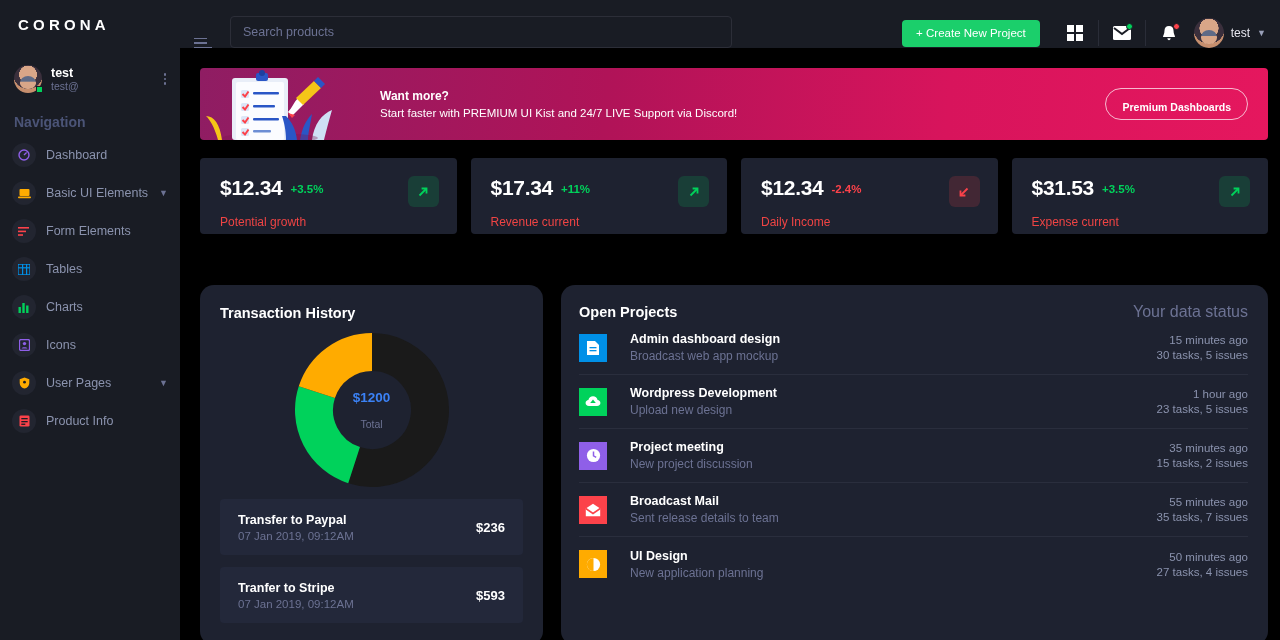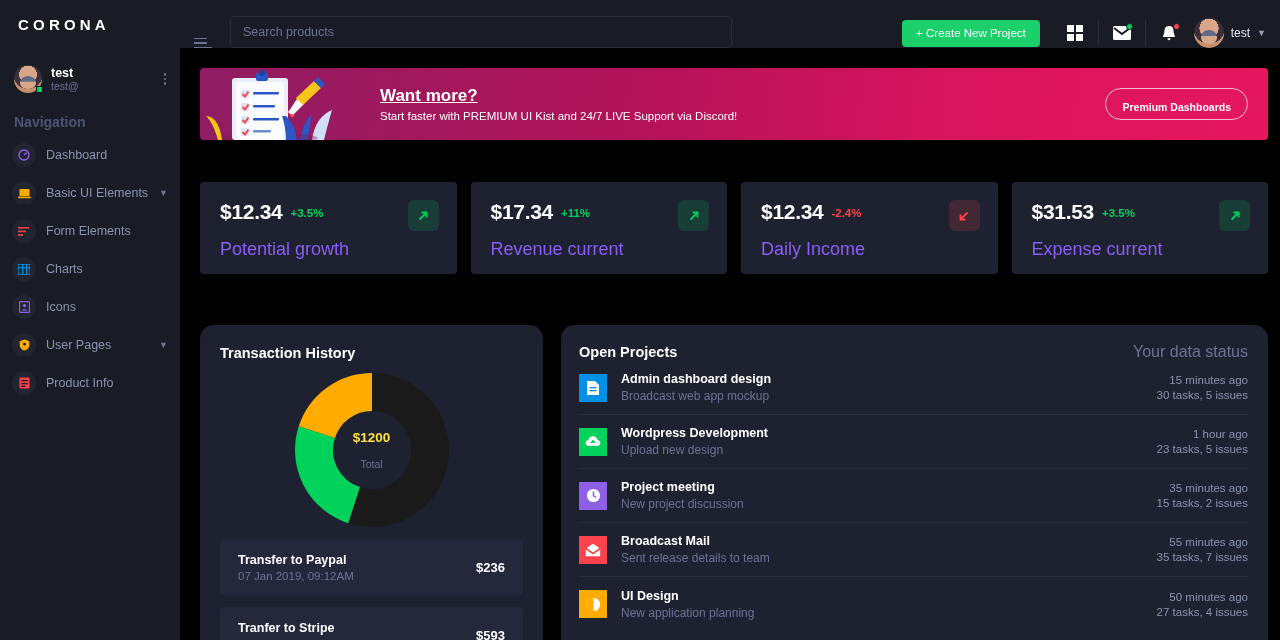--- a/index.html
+++ b/index.html
@@ -94,75 +94,75 @@
   .content { flex: 1; padding: 20px 12px 0 20px; overflow: hidden; }
 
   
   .banner {
     height: 72px; border-radius: 4px; position: relative; overflow: hidden;
     background: linear-gradient(95deg, #8f1d63 0%, #b01358 38%, #d8145c 70%, #e5175e 100%);
     display: flex; align-items: center; margin-bottom: 18px;
   }
   .banner-art { width: 140px; height: 72px; position: relative; flex: 0 0 140px; }
   .banner-text { color: #fff; padding-left: 40px; }
-  .banner-title { font-size: 17px; font-weight: 700; margin-bottom: 4px; text-decoration: underline; }
+  .banner-title { font-size: 12px; font-weight: 700; margin-bottom: 4px; }
   .banner-sub { font-size: 11.5px; }
   .banner-btn {
     margin-left: auto; margin-right: 20px; border: 1px solid rgba(255,255,255,.7);
     color: #fff; background: transparent; border-radius: 18px; height: 32px;
     padding: 12px 16px; font-size: 10.5px; font-weight: 700; cursor: pointer;
     font-family: "Liberation Sans", sans-serif; white-space: nowrap;
   }
 
   
   .stats { display: flex; gap: 14px; margin-bottom: 16px; }
   .stat-card {
-    flex: 1; background: #1e2230; border-radius: 4px; height: 92px;
+    flex: 1; background: #1e2230; border-radius: 4px; height: 76px;
     padding: 18px 18px 0 20px;
-    margin-top: 24px;
   }
   .stat-top { display: flex; align-items: flex-start; }
   .stat-val { color: #fff; font-size: 21px; font-weight: 700; letter-spacing: -.3px; }
   .stat-pct { font-size: 11.5px; font-weight: 700; margin-left: 8px; margin-top: 7px; }
   .stat-badge {
     margin-left: auto; width: 31px; height: 31px; border-radius: 6px;
     display: flex; align-items: center; justify-content: center;
   }
-  .stat-label { color: #8b5cf6; font-size: 18px; margin-top: 8px; }
+  .stat-label { color: #ef4444; font-size: 12px; margin-top: 8px; }
 
   
   .panels { display: flex; gap: 18px; }
   .panel { background: #1e2230; border-radius: 14px; margin-top: 35px; }
   .panel-tx { width: 343px; flex: 0 0 343px; height: 360px; padding: 20px 20px 0 20px; }
   .panel-proj { flex: 1; height: 360px; padding: 18px 20px 0 18px; }
   .panel-title { color: #fff; font-size: 14.5px; font-weight: 700; }
 
   
   .donut-wrap { display: flex; justify-content: center; margin-top: 12px; position: relative; }
   .donut { position: relative; width: 154px; height: 154px; }
   .donut-center {
     position: absolute; inset: 0; display: flex; flex-direction: column;
     align-items: center; justify-content: center; pointer-events: none;
   }
-  .donut-total-val { color: #fde047; font-size: 13.5px; font-weight: 700; }
+  .donut-total-val { color: #3b82f6; font-size: 13.5px; font-weight: 700; }
   .donut-total-lbl { color: #6c7293; font-size: 10.5px; margin-top: 13px; }
 
   .tx-item {
     background: #23283a; border-radius: 4px; height: 56px; margin-top: 12px;
     display: flex; align-items: center; padding: 0 18px 0 18px;
   }
   .tx-name { color: #fff; font-size: 12.5px; font-weight: 700; }
   .tx-date { color: #6c7293; font-size: 11.5px; margin-top: 3px; }
   .tx-amt { margin-left: auto; color: #fff; font-size: 13px; font-weight: 700; }
 
   .proj-head { display: flex; align-items: baseline; }
   .proj-status { margin-left: auto; color: #6c7293; font-size: 16px; }
   .proj-row {
     display: flex; align-items: center; height: 54px;
     border-bottom: 1px solid #2a2e3d;
+    gap: 9px;
   }
   .proj-row:last-child { border-bottom: none; }
   .proj-icon {
     width: 28px; height: 28px; flex: 0 0 28px; margin-right: 14px;
     display: flex; align-items: center; justify-content: center;
   }
   .proj-name { color: #fff; font-size: 12.5px; font-weight: 700; }
   .proj-desc { color: #6c7293; font-size: 12px; margin-top: 3px; }
   .proj-meta { margin-left: auto; text-align: right; }
   .proj-time { color: #8b93ae; font-size: 11.5px; }
@@ -223,20 +223,30 @@
           </span>
           <span class="nav-label">Form Elements</span>
         </div>
         <div class="nav-item">
           <span class="nav-icon">
             <svg width="12" height="11" viewBox="0 0 12 11">
               <rect x="0" y="0" width="12" height="11" rx="1" fill="none" stroke="#0090e7" stroke-width="1.3"></rect>
               <rect x="0" y="3.2" width="12" height="1.2" fill="#0090e7"></rect>
               <rect x="4" y="0" width="1.2" height="11" fill="#0090e7"></rect>
               <rect x="8" y="0" width="1.2" height="11" fill="#0090e7"></rect>
+            </svg>
+          </span>
+          <span class="nav-label">Tables</span>
+        </div>
+        <div class="nav-item">
+          <span class="nav-icon">
+            <svg width="12" height="11" viewBox="0 0 12 11">
+              <rect x="0.5" y="5" width="2.4" height="6" fill="#00d25b"></rect>
+              <rect x="4.3" y="1" width="2.4" height="10" fill="#00d25b"></rect>
+              <rect x="8.1" y="3.5" width="2.4" height="7.5" fill="#00d25b"></rect>
             </svg>
           </span>
           <span class="nav-label">Charts</span>
         </div>
         <div class="nav-item">
           <span class="nav-icon">
             <svg width="11" height="12" viewBox="0 0 11 12">
               <rect x="0.5" y="0.5" width="10" height="11" rx="1.5" fill="none" stroke="#8f5fe8" stroke-width="1.3"></rect>
               <circle cx="5.5" cy="4.6" r="1.7" fill="#8f5fe8"></circle>
               <path d="M2.6 9.4 C3 7.9 8 7.9 8.4 9.4 Z" fill="#8f5fe8"></path>

